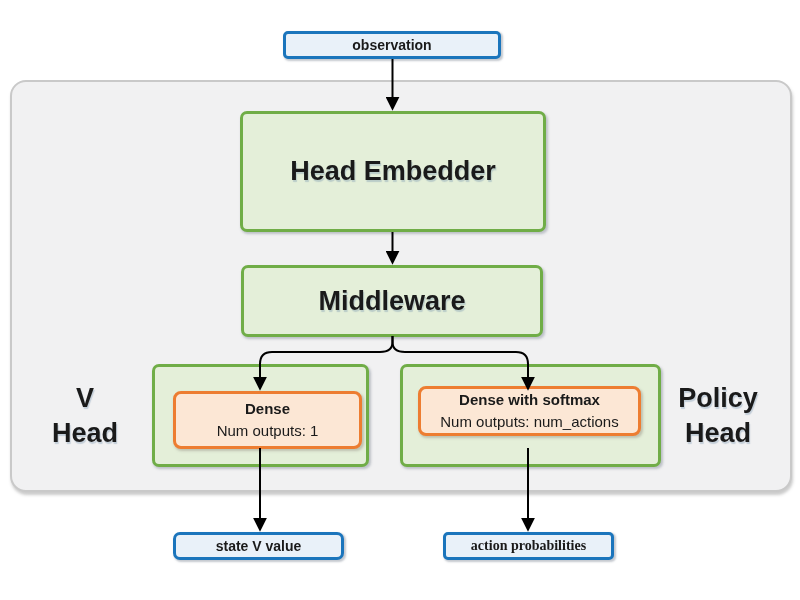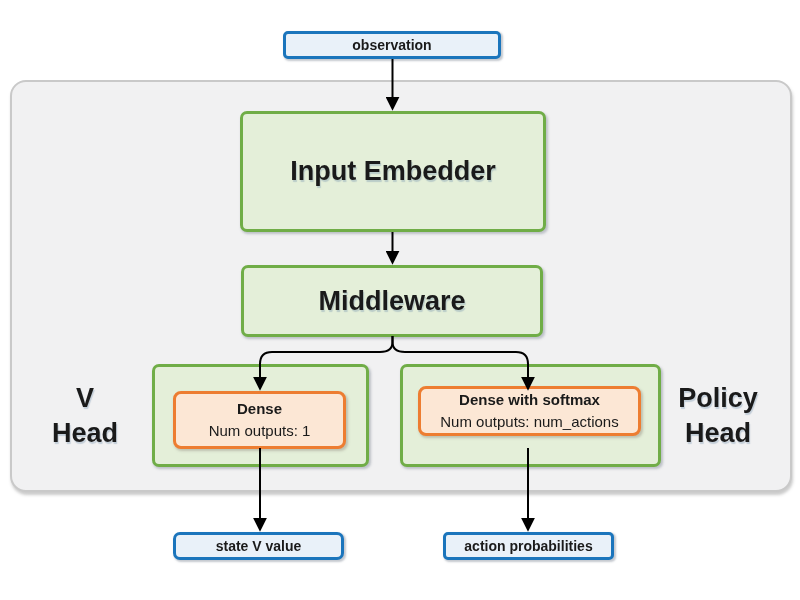--- a/index.html
+++ b/index.html
@@ -105,53 +105,53 @@
 
 <div class="canvas">
 
   <div class="node blue-node" style="left:283px; top:31px; width:218px; height:28px;">
     <span>observation</span>
   </div>
 
   <div class="container-panel"></div>
 
   <div class="node green-node" style="left:240px; top:111px; width:306px; height:121px;">
-    <span class="big-label">Input Embedder</span>
+    <span class="big-label">Head Embedder</span>
   </div>
 
   <div class="node green-node" style="left:241px; top:265px; width:302px; height:72px;">
     <span class="big-label">Middleware</span>
   </div>
 
   <div class="head-label" style="left:25px; top:381px; width:120px;">
     <div>V</div>
     <div>Head</div>
   </div>
 
   <div class="node green-node" style="left:152px; top:364px; width:217px; height:103px;"></div>
-  <div class="node orange-node" style="left:173px; top:391px; width:173px; height:58px;">
+  <div class="node orange-node" style="left:173px; top:391px; width:189px; height:58px;">
     <div class="dense-title">Dense</div>
     <div class="dense-detail">Num outputs: 1</div>
   </div>
 
   <div class="node green-node" style="left:400px; top:364px; width:261px; height:103px;"></div>
   <div class="node orange-node" style="left:418px; top:386px; width:223px; height:50px;">
     <div class="dense-title">Dense with softmax</div>
     <div class="dense-detail">Num outputs: num_actions</div>
   </div>
 
   <div class="head-label" style="left:653px; top:381px; width:130px;">
     <div>Policy</div>
     <div>Head</div>
   </div>
 
   <div class="node blue-node" style="left:173px; top:532px; width:171px; height:28px;border-radius:7px;">
     <span>state V value</span>
   </div>
-  <div class="node blue-node" style="left:443px; top:532px; width:171px; height:28px;">
+  <div class="node blue-node" style="left:443px; top:532px; width:171px; height:28px;font-family:Liberation Serif, serif;">
     <span>action probabilities</span>
   </div>
 
   <svg class="arrow-layer" viewBox="0 0 800 600">
     <defs>
       <marker id="ah" viewBox="0 0 10 10" refX="8" refY="5" markerWidth="7" markerHeight="7" orient="auto-start-reverse">
         <path d="M0,0 L10,5 L0,10 z" style="fill:var(--arrow); stroke:none;"></path>
       </marker>
     </defs>
     <path d="M392.5 59 V108" marker-end="url(#ah)"></path>

